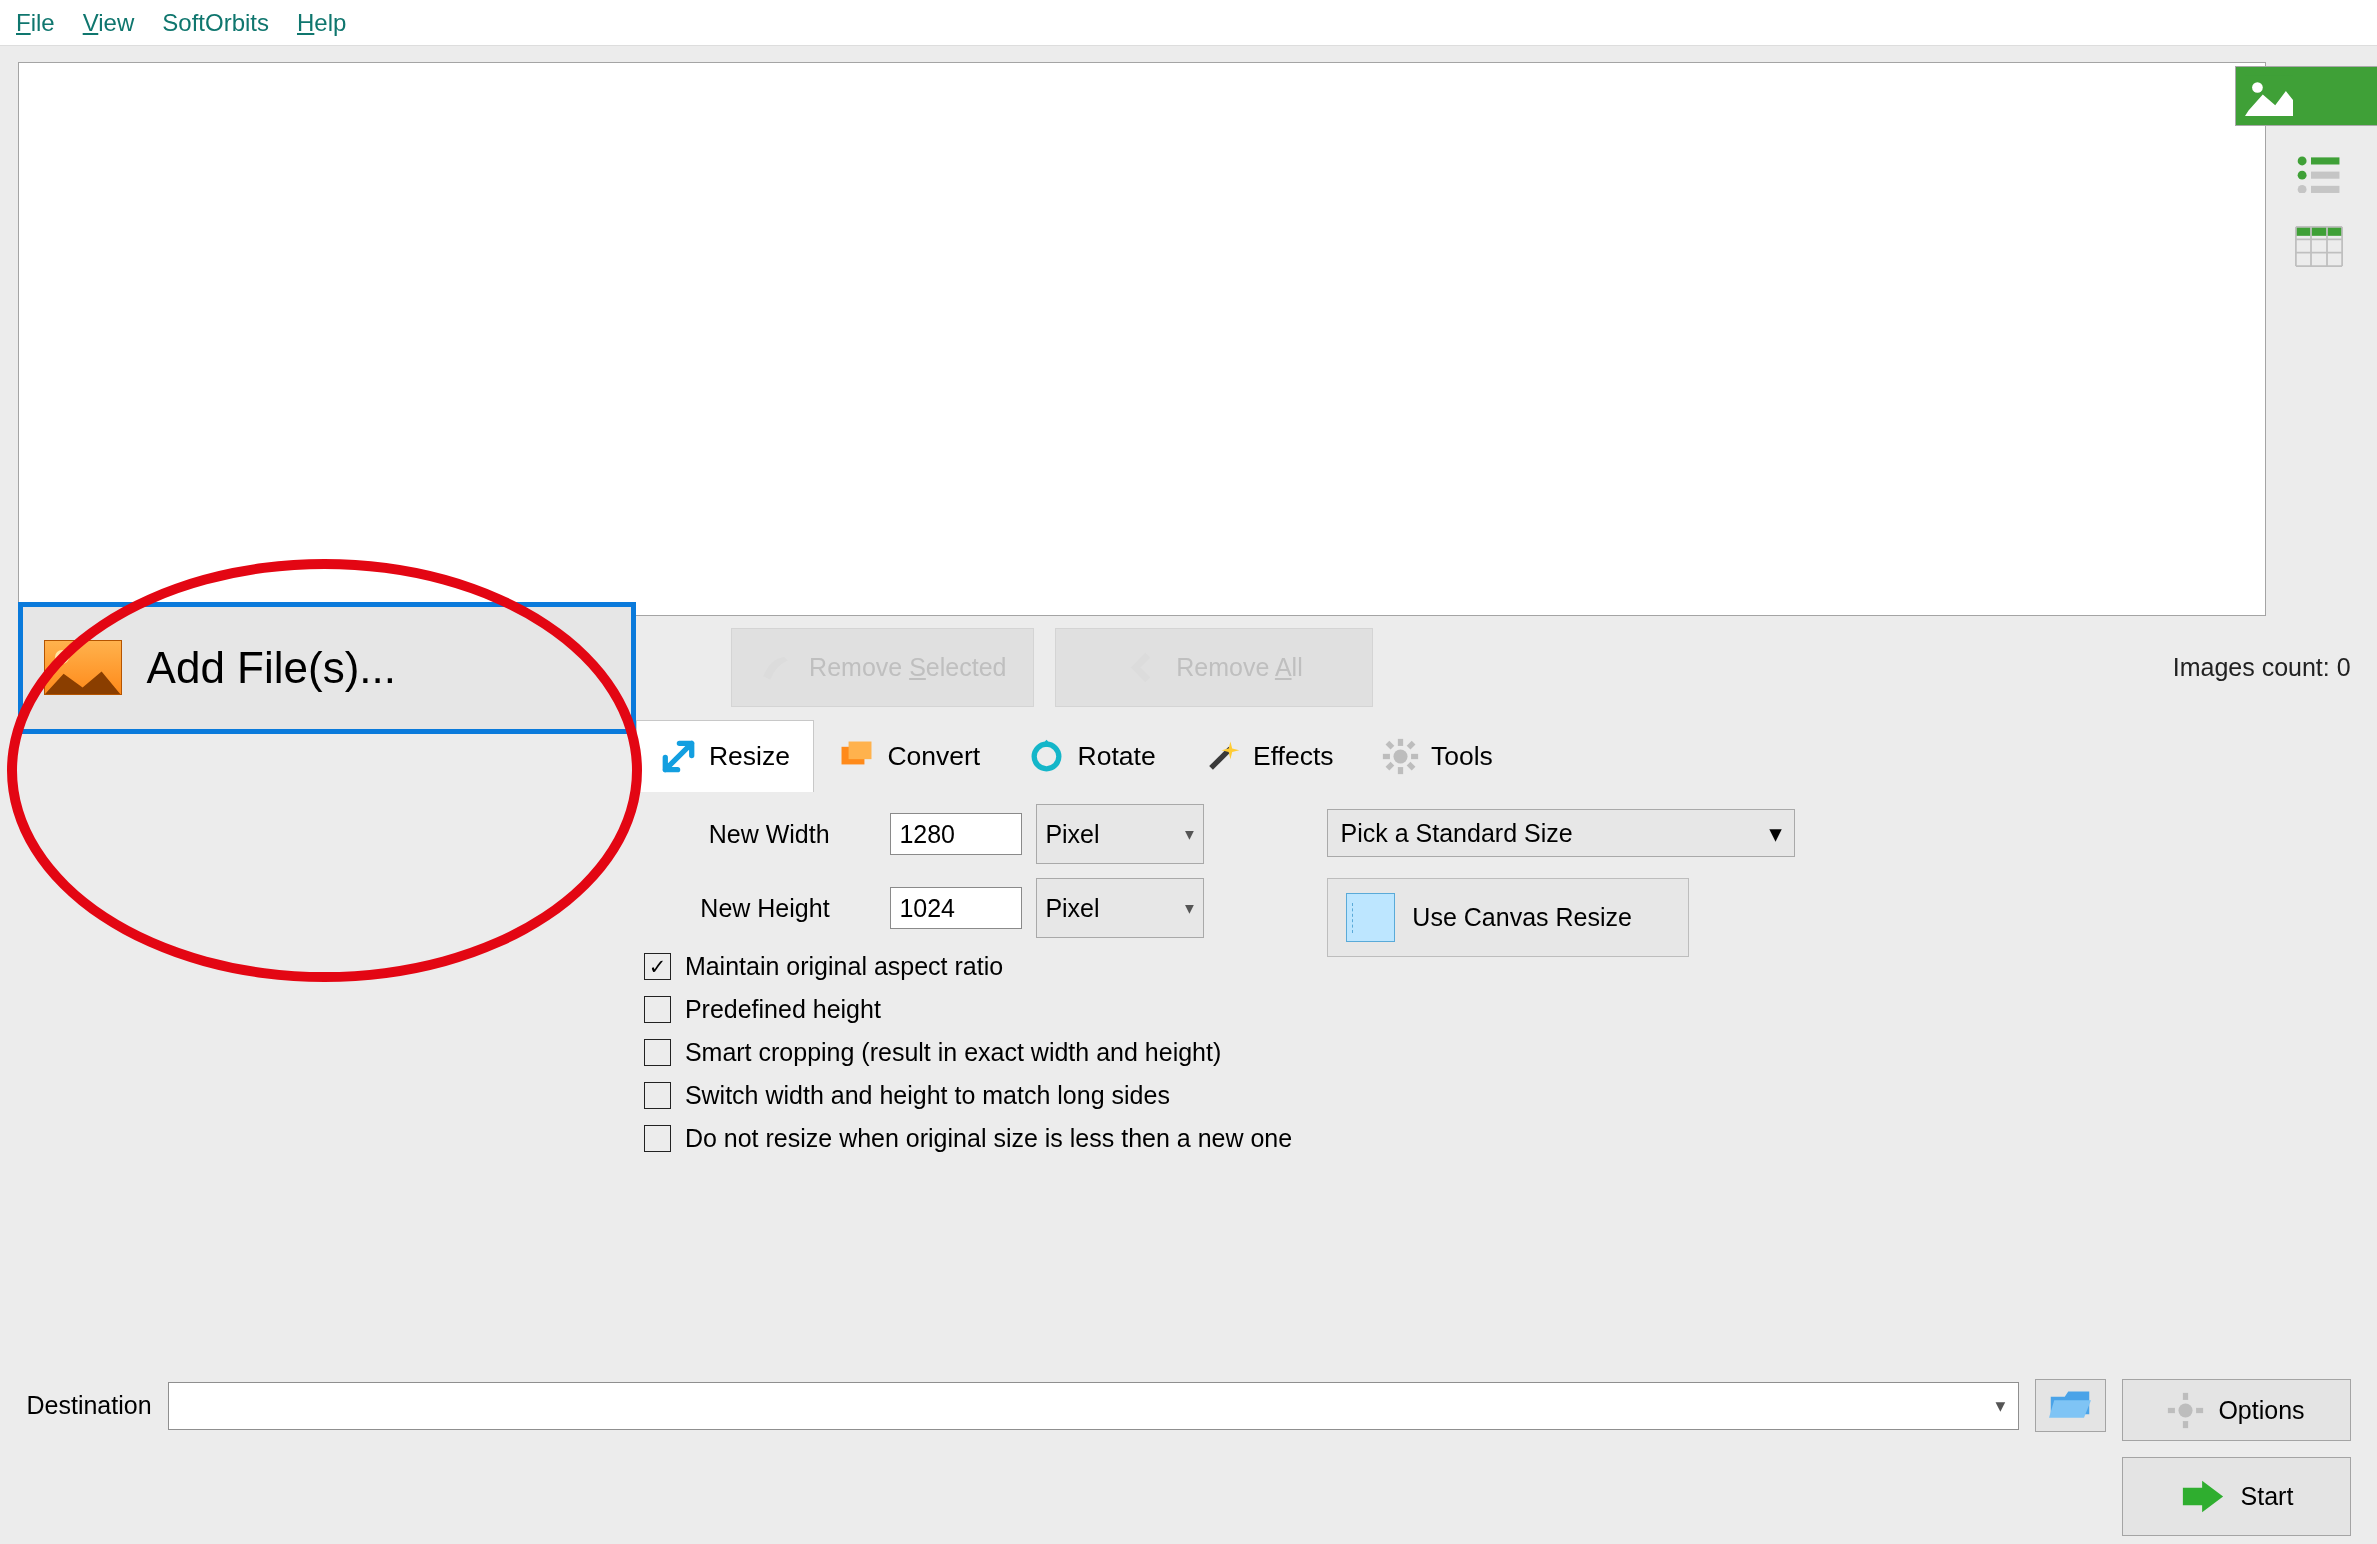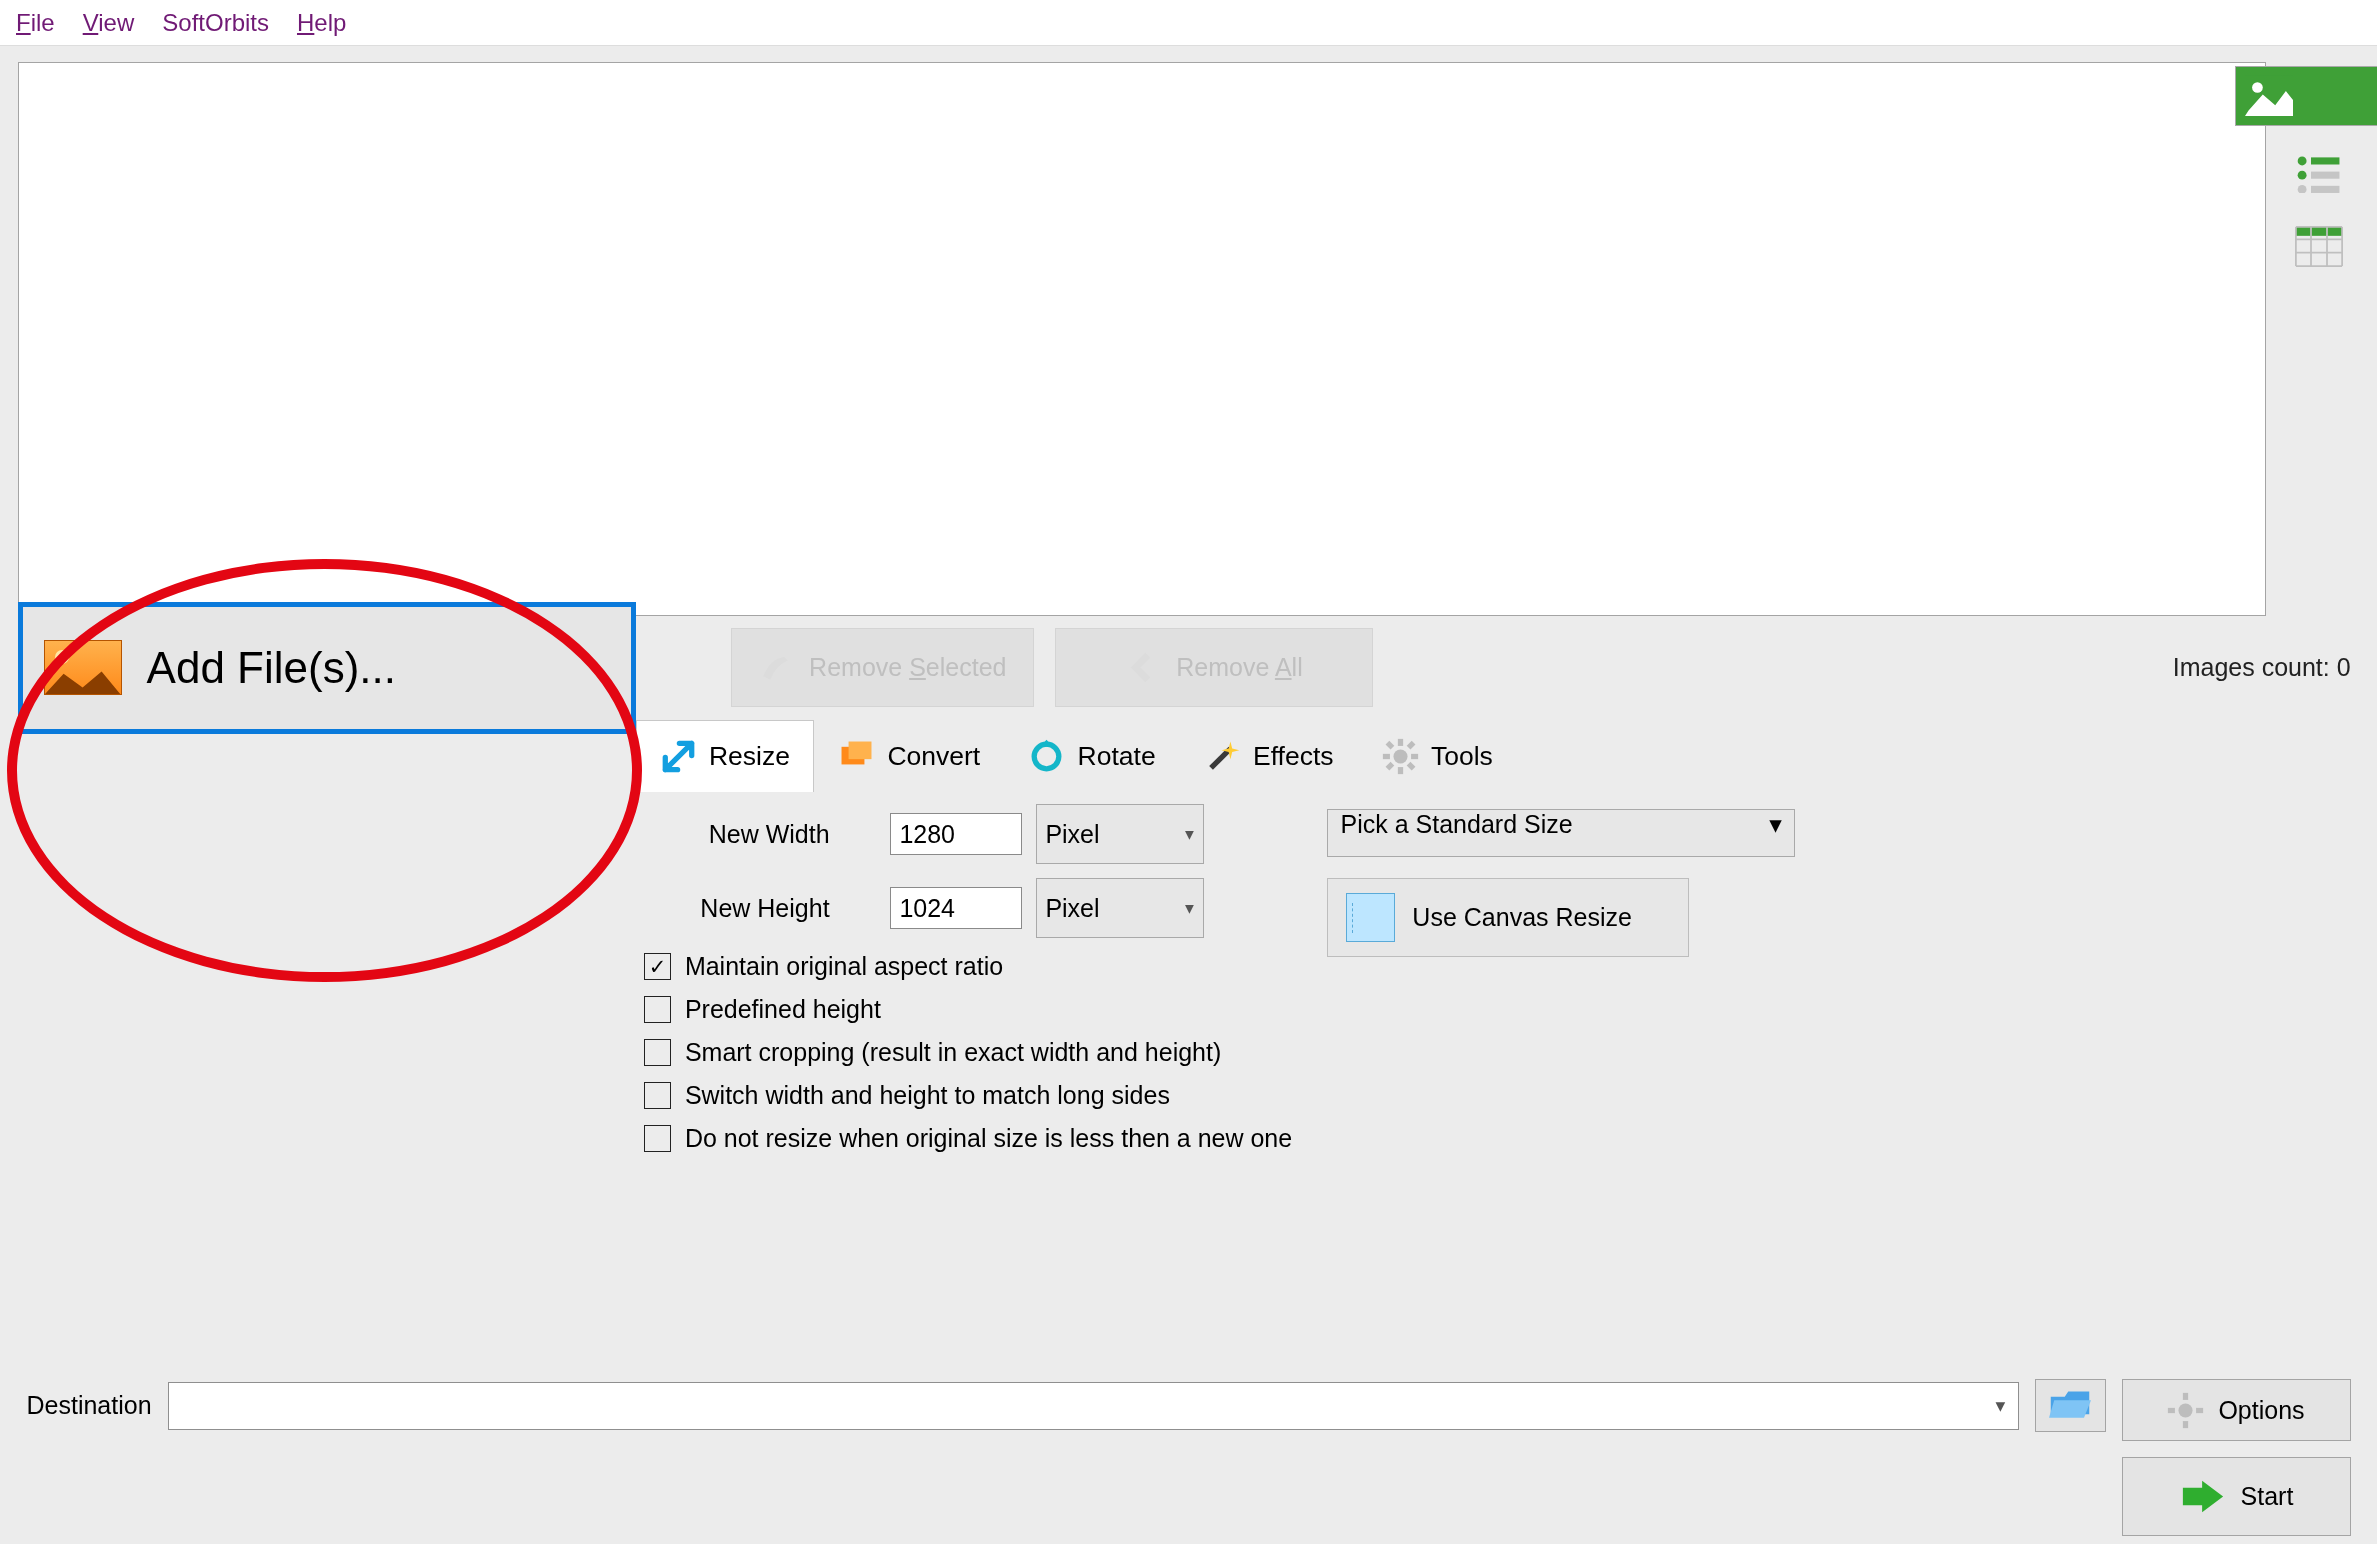--- a/index.html
+++ b/index.html
@@ -8,21 +8,21 @@
 
   
   .titlebar { height: 53px; background: #0078d7; display: flex; align-items: center; color: #fff; }
   .titlebar .app-icon { width: 26.5px; height: 26.5px; margin: 0 10.6px; background: linear-gradient(#5bb0ff,#0a60c0); border:0.9px solid #fff; display:inline-block;}
   .titlebar .title { font-size: 23px; flex: 0 0 auto; }
   .titlebar .spacer { flex: 1; }
   .titlebar .winbtn { width: 79px; height: 53px; display:flex; align-items:center; justify-content:center; font-size:21px; color:#fff; }
 
   
   .menubar { height: 46px; background: #fff; display:flex; align-items:center; padding: 0 16px; gap: 28px; border-bottom: 0.9px solid #ddd;}
-  .menubar .menuitem { font-size: 24px; color:#701a75; }
+  .menubar .menuitem { font-size: 24px; color:#0f766e; }
   .menubar .menuitem .ul { text-decoration: underline; }
 
   
   .main { flex: 1; display: flex; flex-direction: column; padding: 16px 17.6px 8.8px 17.6px; gap: 12.4px; position:relative; }
 
   .listrow { display:flex; gap: 12.4px; }
   .listarea { flex: 1; height: 554px; background:#fff; border:1.8px solid #a4a4a4; }
   .viewcol { width: 81px; display:flex; flex-direction:column; gap: 19.4px; align-items:center; padding-top: 3.5px;}
   .viewbtn { width: 62px; height: 55px; border:1.8px solid #3fa037; display:flex; align-items:center; justify-content:center; }
   .viewbtn.sel { background:#3fa037; }
@@ -51,21 +51,21 @@
   .panel .col1 { display:flex; flex-direction:column; gap: 14px; }
   .row { display:flex; align-items:center; gap:14px; }
   .lbl { width: 194px; text-align:right; font-size:25px; }
   .inp { width: 132px; height: 42px; border:1.8px solid #8a8a8a; background:#fff; font-size:25px; padding: 0 8.8px; margin-left: 46px; }
   .sel { width: 168px; height: 60px; border:1.8px solid #a9a9a9; background:#e7e7e7; font-size:25px; padding: 0 8.8px; display:flex; align-items:center; justify-content:space-between;}
   .sel .car { font-size:17.6px; color:#555;}
   .cb { width:26.5px; height:26.5px; border:1.8px solid #222; display:inline-flex; align-items:center; justify-content:center; font-size:21px; }
   .cb.checked::after { content:"✓"; }
   .cbrow { display:flex; align-items:center; gap:14px; font-size:25px; padding-left: 8.8px;}
   .col2 { display:flex; flex-direction:column; gap: 21px; padding-top: 5.3px;}
-  .bigsel { width: 468px; height: 48px; border:1.8px solid #a9a9a9; background:#e7e7e7; display:flex; align-items:flex-start; justify-content:space-between; padding:0 12.4px; font-size:25px;}
+  .bigsel { width: 468px; height: 48px; border:1.8px solid #a9a9a9; background:#e7e7e7; display:flex; align-items:center; justify-content:space-between; padding:0 12.4px; font-size:25px;}
   .canvasbtn { width: 362px; height: 79px; border:1.8px solid #bdbdbd; background:#e7e7e7; display:flex; align-items:center; gap:17.6px; padding:0 17.6px; font-size:25px;}
   .canvasbtn .cic{ width:49px; height:49px; background:#bde6ff; border:1.8px solid #5aaad8; position:relative;}
   .canvasbtn .cic::after{content:""; position:absolute; inset:8.8px 23px 8.8px 5.3px; border-left:1.8px dashed #5aaad8;}
 
   
   .bottom { padding: 8.8px 26.5px 8.8px 26.5px; display:flex; flex-direction:column; gap: 17.6px;}
   .destrow { display:flex; align-items:center; gap: 16px;}
   .destlbl { font-size:25px; }
   .destinp { flex:1; height:48px; border:1.8px solid #8f8f8f; background:#fff; display:flex; align-items:center; justify-content:flex-end; padding-right:12.4px;}
   .destinp .car{font-size:19.4px;color:#555;}

